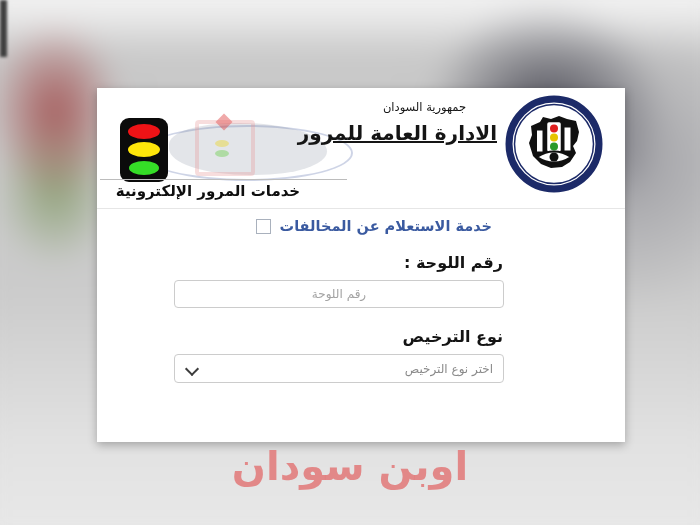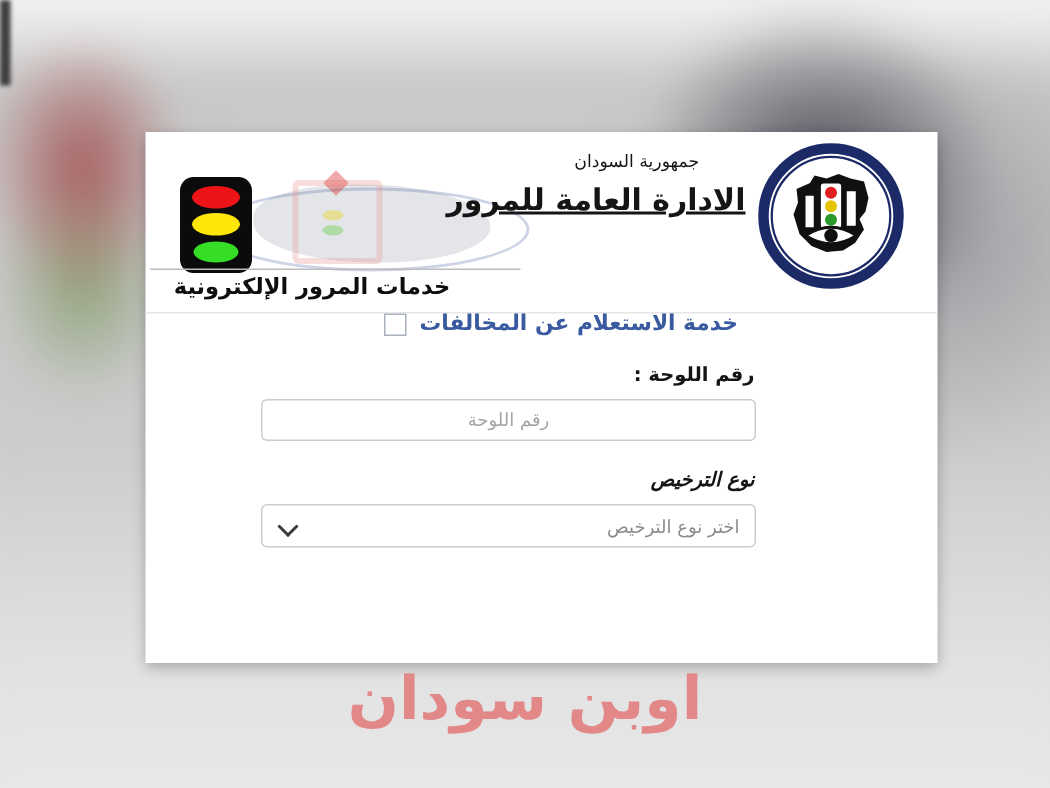--- a/index.html
+++ b/index.html
@@ -43,26 +43,26 @@
   .tl-yellow{top:24px;}
   .tl-green{top:43px;left:9px;width:30px;height:14px;}
   .logo-line{position:absolute;left:3px;top:74px;width:247px;height:1px;background:#bcbcbc;}
   .logo-caption{position:absolute;left:18px;top:77px;width:186px;text-align:center;
     font-weight:bold;font-size:15px;color:#0e0e0e;direction:rtl;}
   .org-block{position:absolute;right:128px;top:7px;width:145px;text-align:center;direction:rtl;color:#151515;}
   .org-line{font-size:11.5px;line-height:25px;white-space:nowrap;}
   .org-line-main{font-size:20px;font-weight:bold;line-height:27px;white-space:nowrap;text-decoration:underline;}
   .emblem{position:absolute;right:21px;top:6px;width:100px;height:100px;}
   
-  .form-area{position:absolute;left:0;top:104px;width:420px;height:233px;direction:rtl;}
+  .form-area{position:absolute;left:0;top:114px;width:420px;height:233px;direction:rtl;}
   .panel-title{display:flex;align-items:center;gap:9px;margin:16px 25px 0 0;
     font-size:14.5px;font-weight:bold;}
   .sq-bullet{width:13px;height:13px;border:1px solid #a9b1bd;background:#fff;flex:0 0 auto;}
-  .field-label{margin:19px 14px 0 0;font-size:13px;font-weight:bold;color:#141414;}
-  .label-2{font-style:italic;}
+  .field-label{margin:19px 14px 0 0;font-size:16px;font-weight:bold;color:#141414;}
+  .label-2{}
   .plate-input{display:block;box-sizing:border-box;margin:8px 13px 0 0;width:330px;height:28px;
     border:1px solid #cccccc;border-radius:4px;background:#fff;text-align:center;
     font-family:"DejaVu Sans",sans-serif;font-size:12px;color:#444;outline:none;}
   .plate-input::placeholder{color:#a3a3a3;opacity:1;}
   .select-box{position:relative;box-sizing:border-box;margin:8px 13px 0 16px;width:330px;height:29px;
     border:1px solid #cccccc;border-radius:4px;background:#fff;cursor:pointer;}
   .select-text{position:absolute;right:10px;top:7px;font-size:12px;color:#8a8a8a;}
   .chevron{position:absolute;left:12px;top:9px;width:8px;height:8px;
     border-left:2px solid #3c3c3c;border-bottom:2px solid #3c3c3c;transform:rotate(-45deg);}
   

